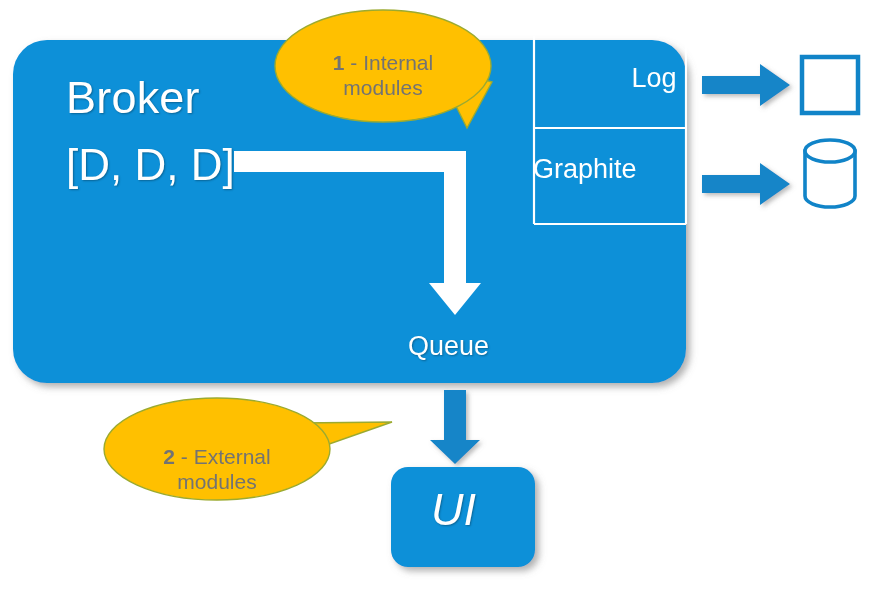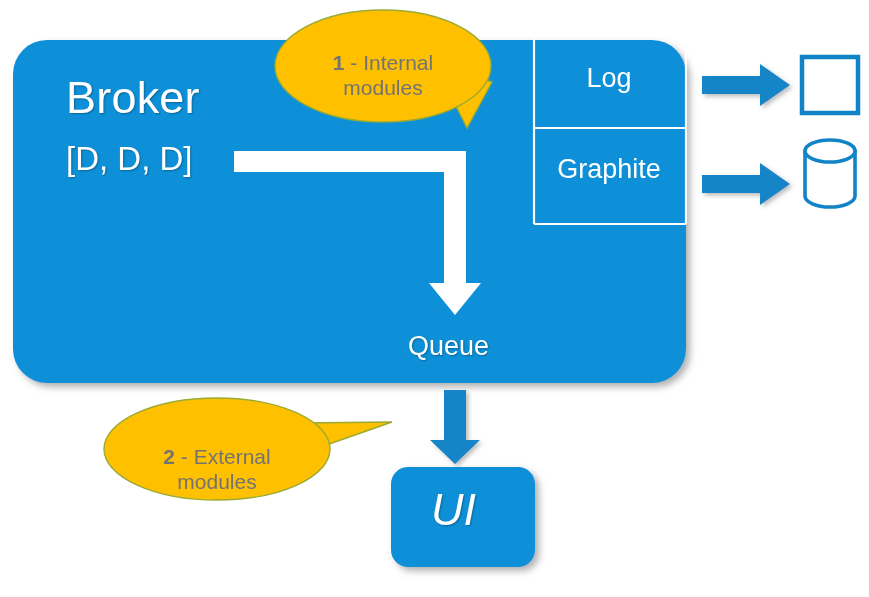--- a/index.html
+++ b/index.html
@@ -31,47 +31,48 @@
   }
   #broker-title {
     left: 66px;
     top: 74px;
     font-size: 45px;
     letter-spacing: 0.2px;
   }
   #broker-subtitle {
     left: 66px;
     top: 142px;
-    font-size: 33px;
+    font-size: 44px;
   }
   #queue-label {
     left: 408px;
     top: 332px;
     font-size: 27px;
     text-align: center;
   }
   #ui-label {
     left: 431px;
     top: 486px;
     font-size: 45px;
     font-style: italic;
   }
   #log-label {
     left: 533px;
     top: 64px;
     width: 152px;
     text-align: center;
     font-size: 27px;
     text-shadow: none;
+    padding-left: 45px;
   }
   #graphite-label {
     left: 533px;
     top: 155px;
     width: 152px;
-    text-align: center;
+    text-align: left;
     font-size: 27px;
     text-shadow: none;
   }
   .callout-text {
     position: absolute;
     color: #737373;
     text-align: center;
     line-height: 1.22;
     font-size: 21px;
     white-space: pre-line;

